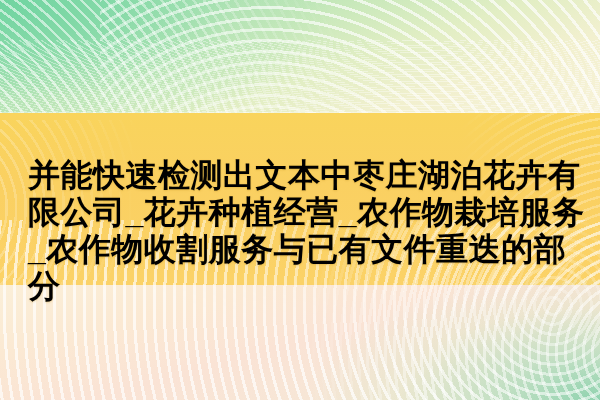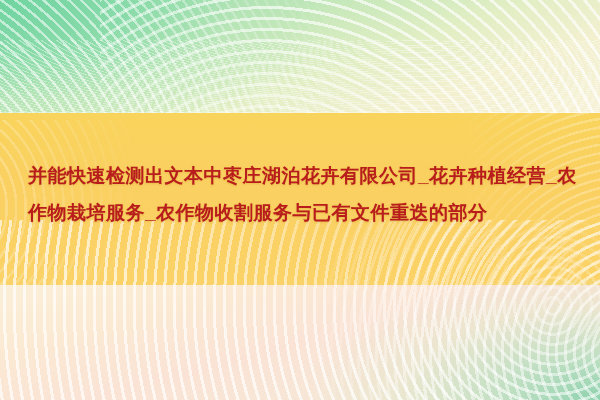--- a/index.html
+++ b/index.html
@@ -200,22 +200,22 @@
     width: 600px; height: 1px;
     background: rgba(255,255,255,0.40);
   }
 
   
   .headline {
     position: absolute;
     left: 28px;
     top: 157px;
     width: 560px;
-    color: #b91c1c;
-    font-size: 19px;
+    color: #000000;
+    font-size: 32px;
     font-weight: 700;
     line-height: 37px;
     letter-spacing: 0.5px;
     white-space: normal;
     word-break: break-all;
     text-shadow:
       0 1px 2px rgba(190,140,20,0.28),
       0 0 1px rgba(190,140,20,0.22);
   }
 </style>

